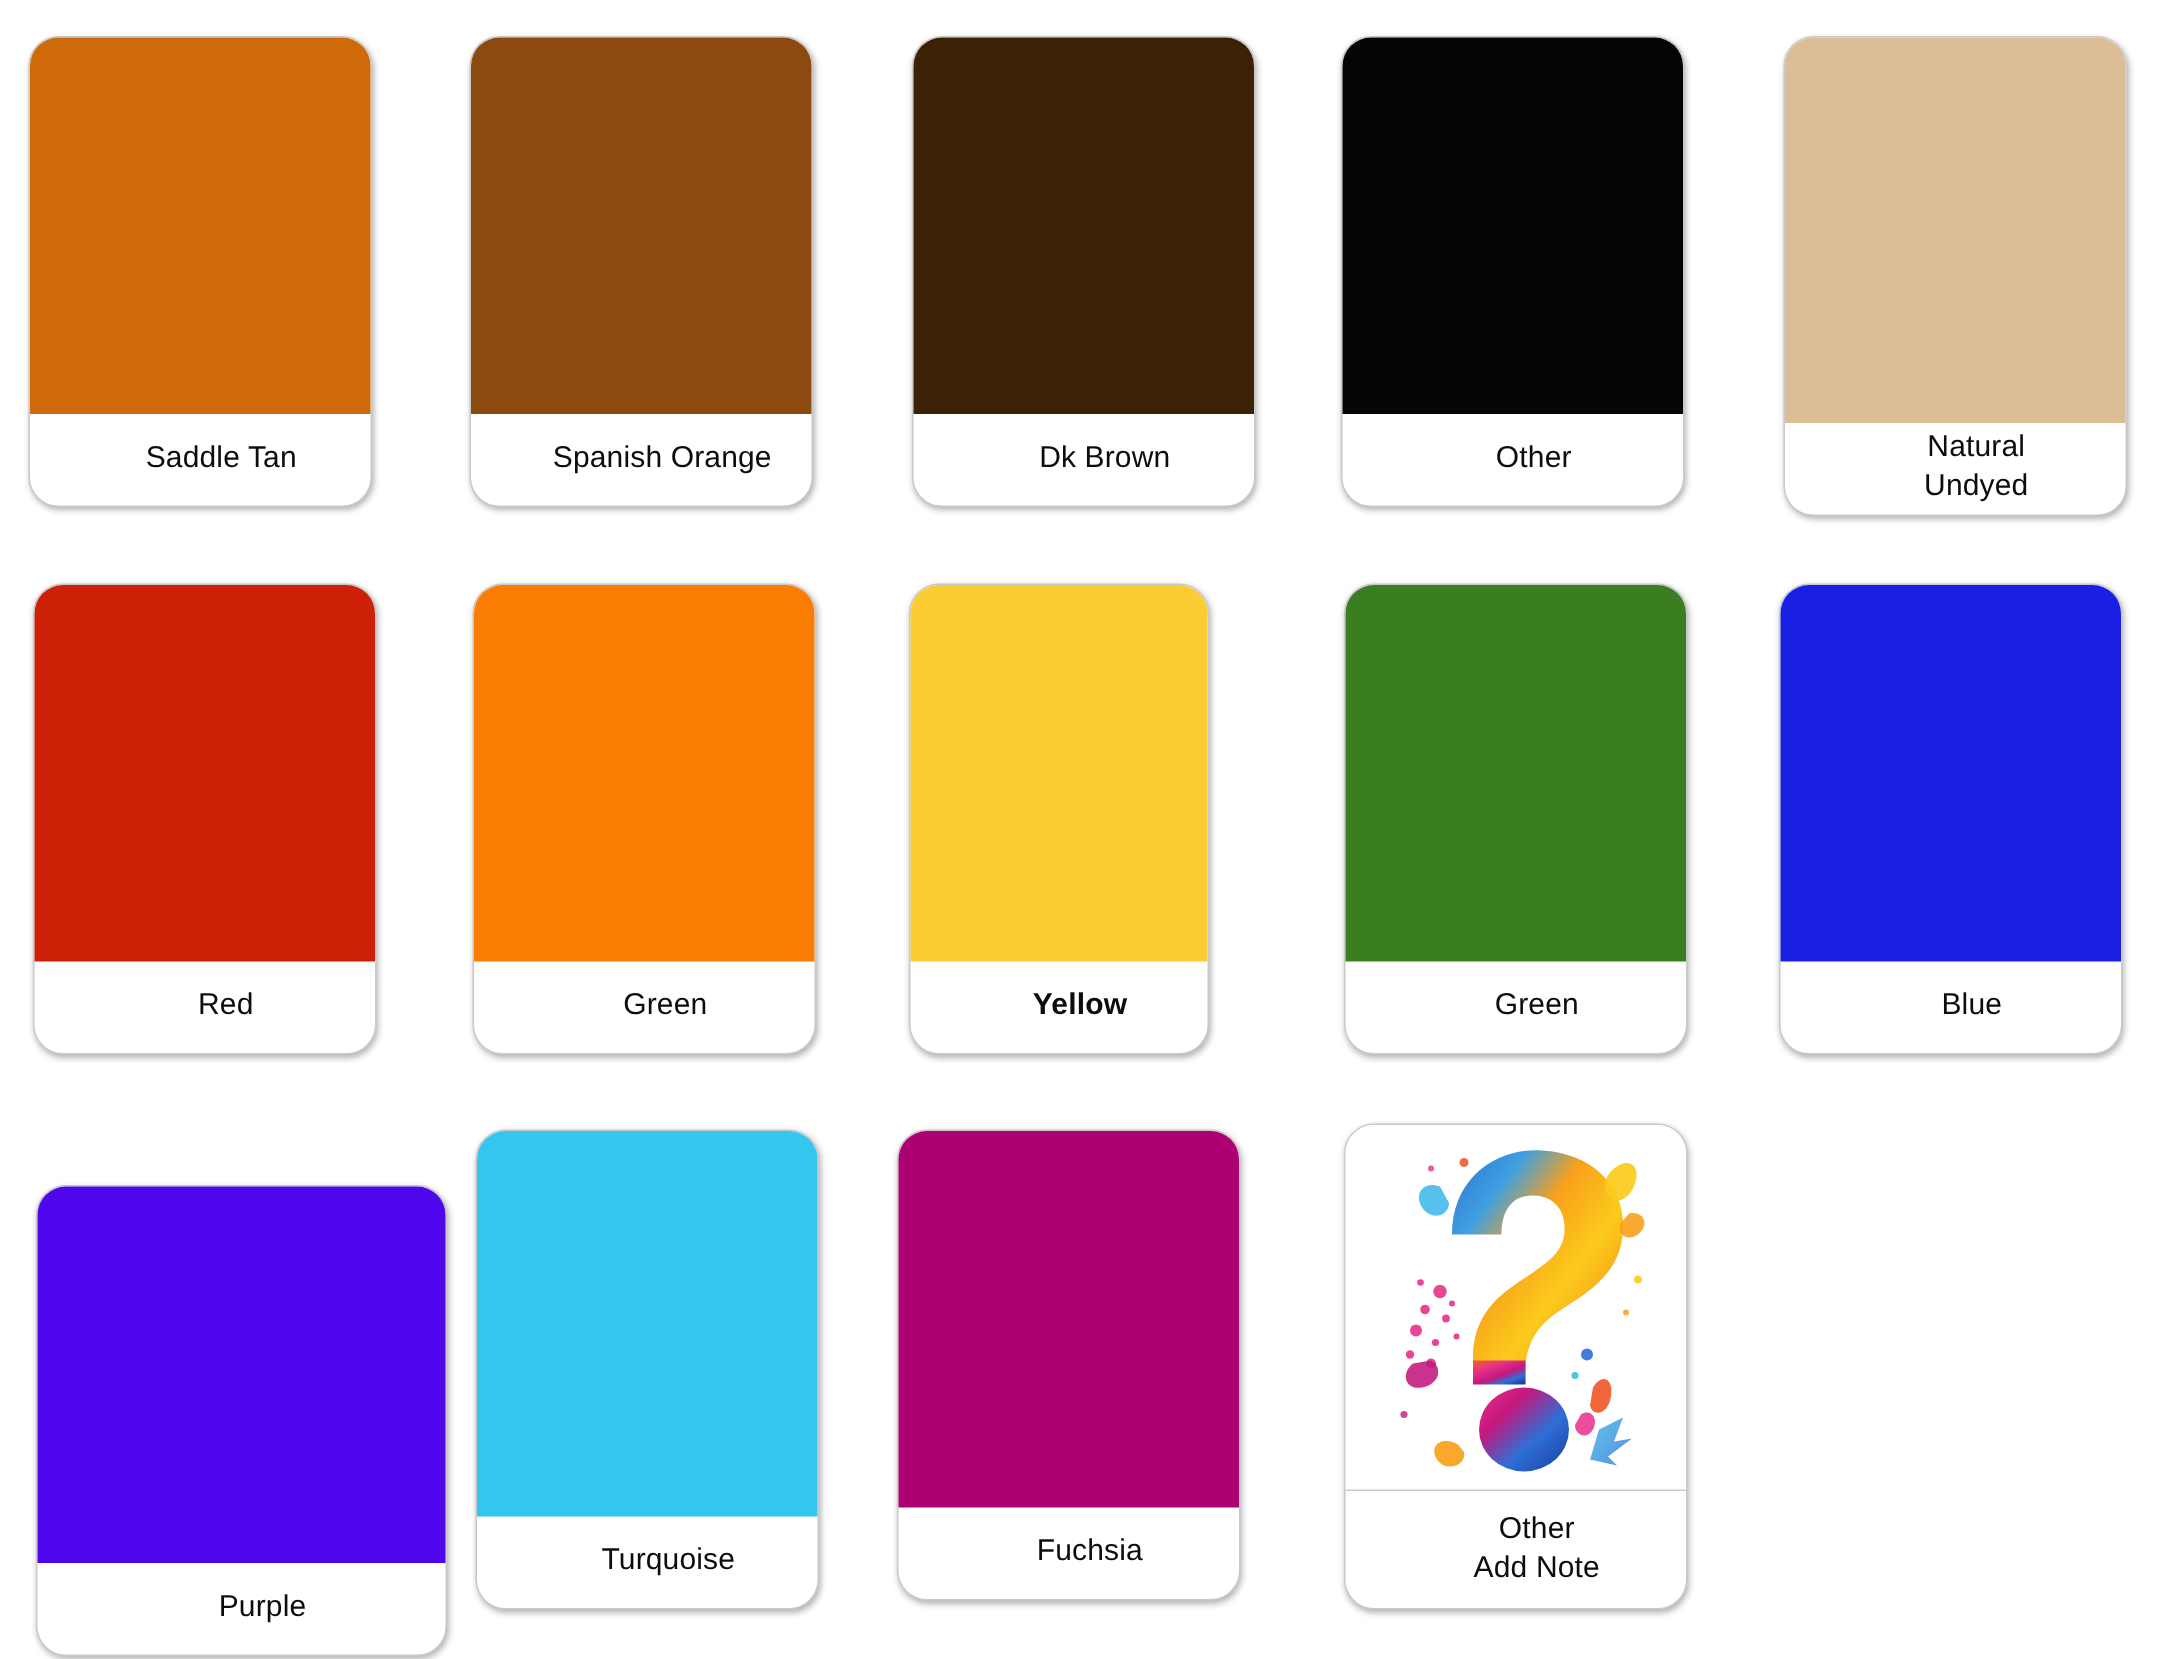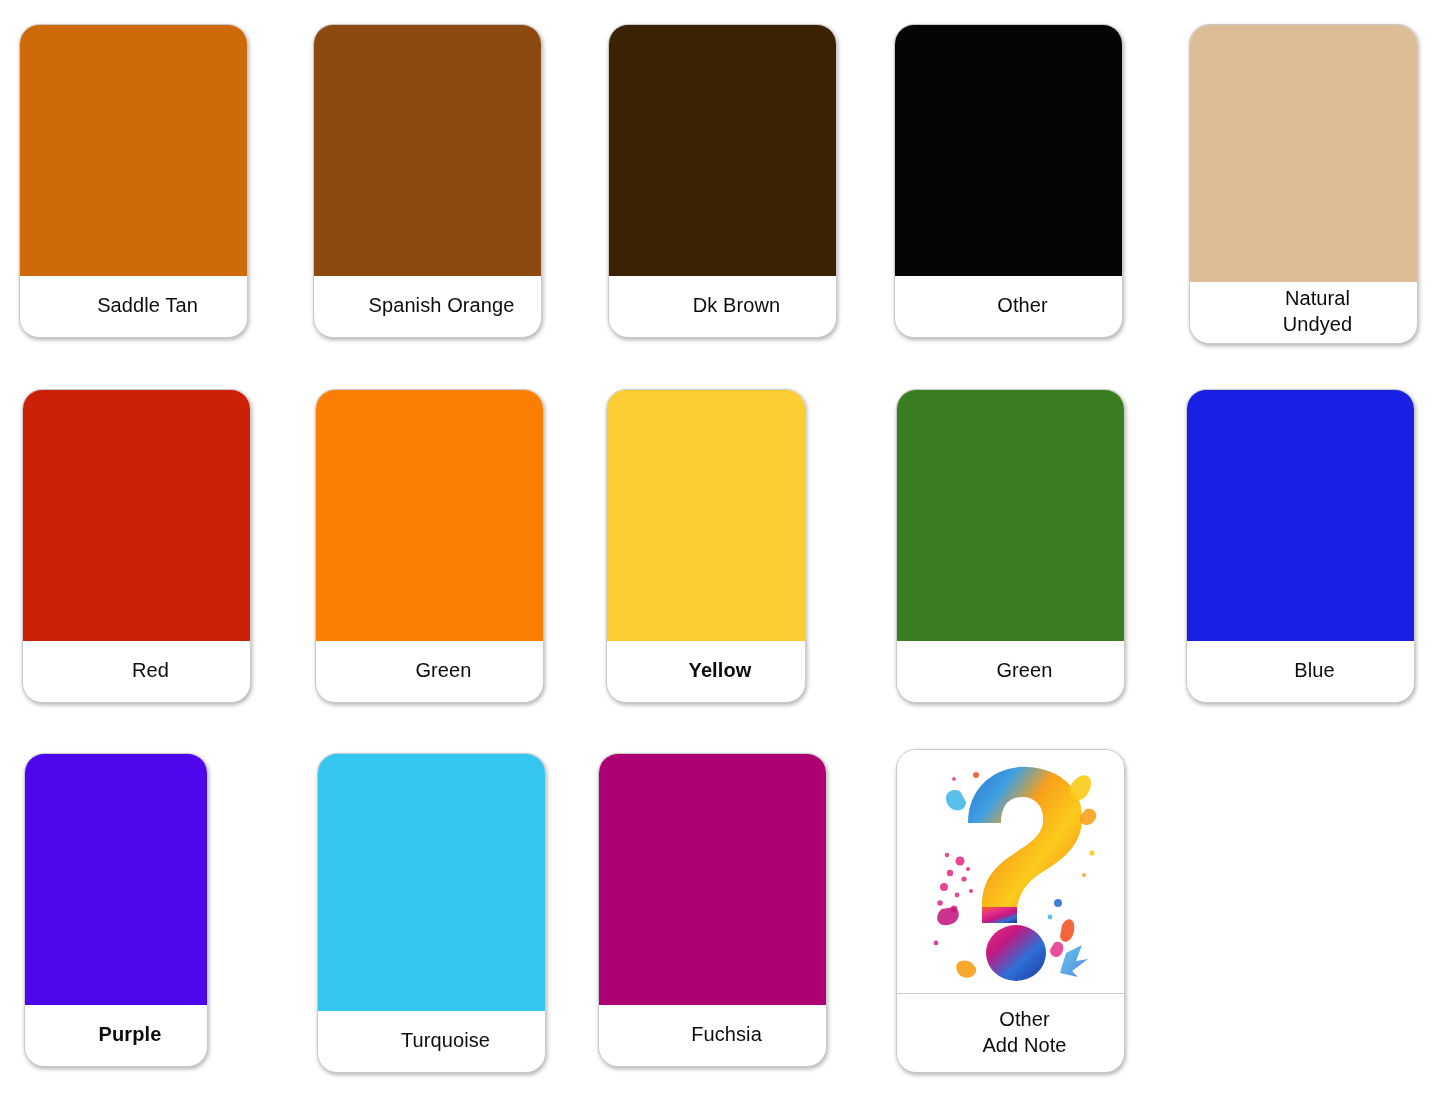--- a/index.html
+++ b/index.html
@@ -128,21 +128,21 @@
   <div class="swatch-card" style="left:896px; top:389px; width:229px; height:314px;">
     <div class="swatch-color" style="height:252px; background:#3B7E22;"></div>
     <div class="swatch-label" style="height:62px;">Green</div>
   </div>
 
   <div class="swatch-card" style="left:1186px; top:389px; width:229px; height:314px;">
     <div class="swatch-color" style="height:252px; background:#1A20E3;"></div>
     <div class="swatch-label" style="height:62px;">Blue</div>
   </div>
 
-  <div class="swatch-card" style="left:24px; top:753px; width:184px; height:314px;font-weight:bold;">
+  <div class="swatch-card" style="left:24px; top:790px; width:274px; height:314px;">
     <div class="swatch-color" style="height:252px; background:#4E07EC;"></div>
     <div class="swatch-label" style="height:62px;">Purple</div>
   </div>
 
   <div class="swatch-card" style="left:317px; top:753px; width:229px; height:320px;">
     <div class="swatch-color" style="height:258px; background:#33C6EF;"></div>
     <div class="swatch-label" style="height:62px;">Turquoise</div>
   </div>
 
   <div class="swatch-card" style="left:598px; top:753px; width:229px; height:314px;">

